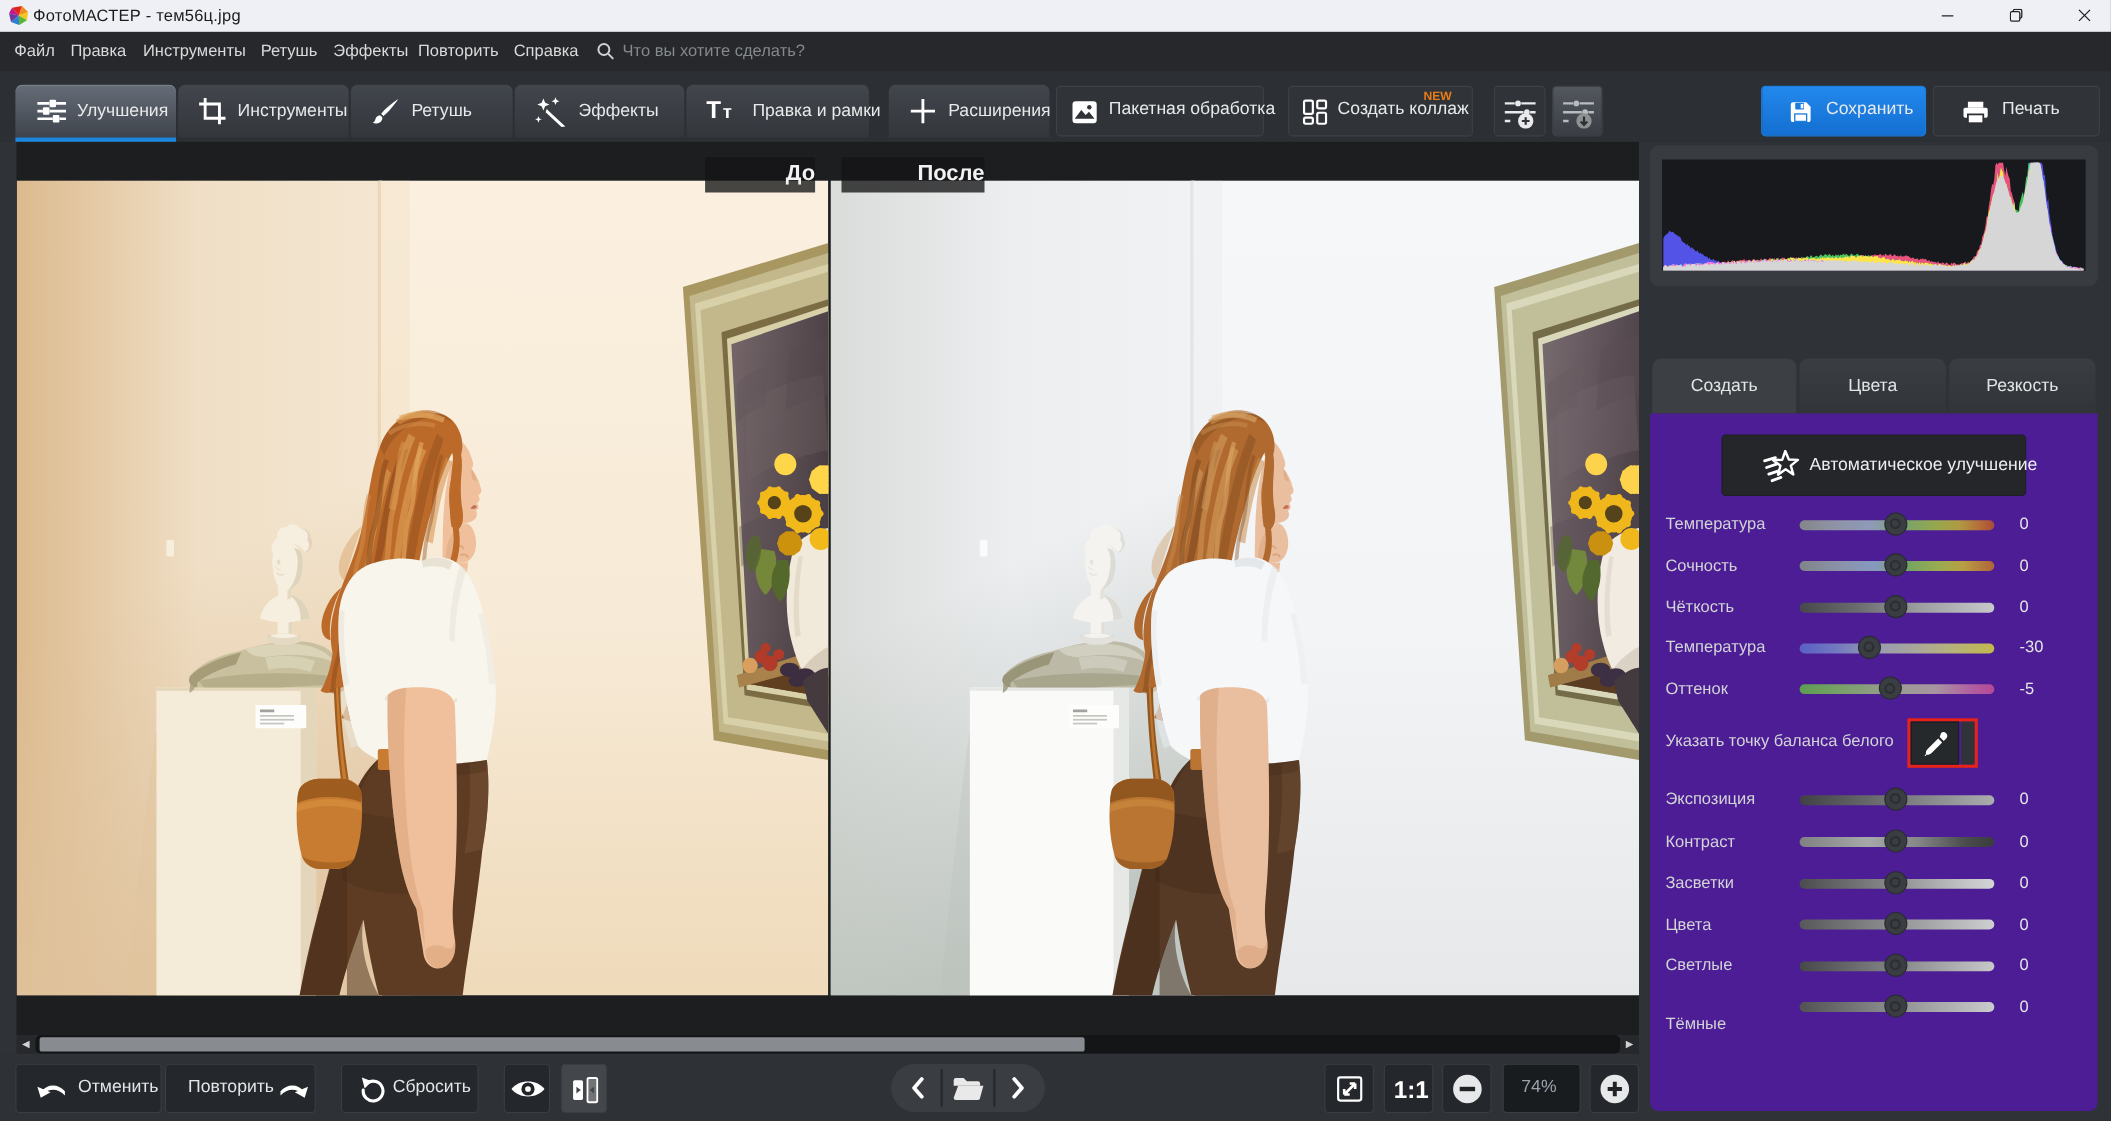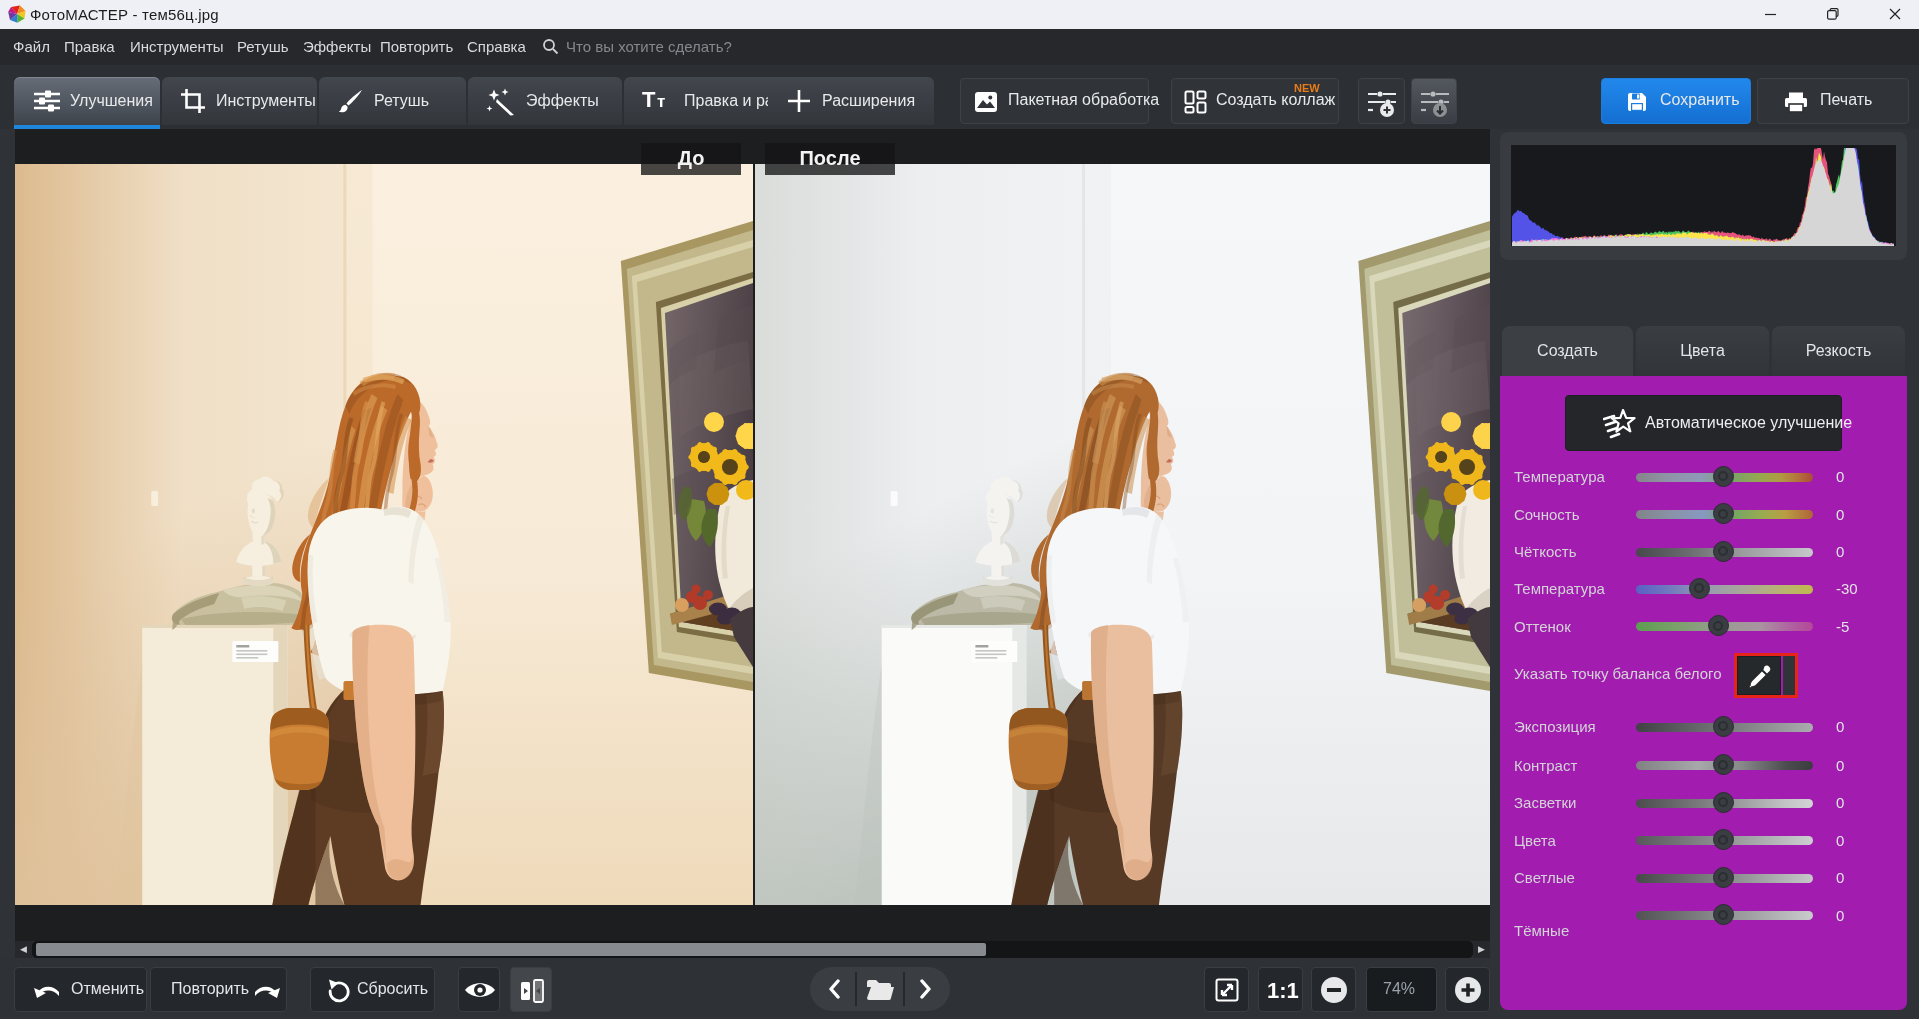--- a/index.html
+++ b/index.html
@@ -14,21 +14,21 @@
 
 #toolbar{left:0;top:65px;width:1919px;height:64px;background:#2c2f33}
 .tab{position:absolute;top:12px;height:48px;border-radius:6px 6px 0 0;color:#e7e9ea;font-size:16px;background:linear-gradient(#42464d,#33363b)}
 .tab .lbl{position:absolute;top:15px;white-space:nowrap}
 .tab.active{background:linear-gradient(#666d78,#3e434b);box-shadow:inset 0 1px 0 rgba(255,255,255,.18)}
 .tab.active:after{content:"";position:absolute;left:0;right:0;bottom:-4px;height:4px;background:#1e87dc}
 .topbtn{position:absolute;top:13px;height:46px;border-radius:4px;background:#303338;border:1px solid #3e4147;color:#e7e9ea;font-size:16px}
 .topbtn .lbl{position:absolute;top:12px;white-space:nowrap}
 
 #canvas{left:15px;top:129px;width:1475px;height:812px;background:#1c1e20;overflow:hidden}
-.phlabel{position:absolute;top:14px;height:32px;background:rgba(20,20,22,.78);color:#f2f2f2;font-size:20px;font-weight:bold;text-align:center;line-height:31px}
+.phlabel{position:absolute;top:14px;height:32px;background:rgba(20,20,22,.78);color:#f2f2f2;font-size:20px;font-weight:bold;text-align:right;line-height:31px}
 
 #hscroll{left:15px;top:941px;width:1475px;height:17px;background:#2e3134}
 #hscroll .arrow{position:absolute;top:0;width:17px;height:17px;background:#26282b;color:#cfd1d3;font-size:9px;text-align:center;line-height:17px}
 #hscroll .track{position:absolute;left:17px;right:17px;top:0;height:17px;background:#131517}
 #hscroll .thumb{position:absolute;left:21px;top:2px;width:950px;height:13px;background:#888b8f;border-radius:2px}
 
 #bottombar{left:0;top:958px;width:1490px;height:65px;background:#2e3135}
 .bbtn{position:absolute;top:9px;height:45px;background:#24272b;border:1px solid #3a3d42;border-radius:4px;color:#e4e6e8;font-size:16px}
 .bbtn .lbl{position:absolute;top:12px;white-space:nowrap}
 
@@ -121,21 +121,21 @@
         </svg></span>
       <span class="lbl" style="left:58px">Эффекты</span>
     </div>
     <div class="tab" style="left:624px;width:166px">
       <span class="abs" style="left:18px;top:11px"><svg width="32" height="24" viewBox="0 0 32 24">
           <text x="0" y="19" font-family="Liberation Sans" font-size="22" font-weight="bold" fill="#fff">T</text>
           <text x="15" y="19" font-family="Liberation Sans" font-size="17" font-weight="bold" fill="#fff">т</text>
         </svg></span>
       <span class="lbl" style="left:60px">Правка и рамки</span>
     </div>
-    <div class="tab" style="left:768px;width:166px">
+    <div class="tab" style="left:808px;width:146px">
       <span class="abs" style="left:18px;top:11px"><svg width="26" height="26" viewBox="0 0 26 26">
           <path d="M13 2 V24 M2 13 H24" stroke="#fff" stroke-width="2.6"></path>
         </svg></span>
       <span class="lbl" style="left:54px">Расширения</span>
     </div>
     <div class="topbtn" style="left:960px;width:189px">
       <span class="abs" style="left:13px;top:12px"><svg width="24" height="22" viewBox="0 0 24 22">
           <rect x="1" y="1" width="22" height="20" rx="3" fill="#fff"></rect>
           <path d="M3 17 L9 9 L13 13.5 L16 10.5 L21 17 Z" fill="#303338"></path>
           <circle cx="16.3" cy="6.5" r="2" fill="#303338"></circle>
@@ -760,21 +760,21 @@
             <path d="M0,100 L0,96.79576927076022 L1,97.00357288711211 L2,95.7382828659997 L3,96.83674825843867 L4,95.82559870731593 L5,95.91479303026598 L6,95.66587355237814 L7,95.54039215273485 L8,95.09511666509138 L9,94.46051423543926 L10,94.71426439913593 L11,96.42274463035393 L12,96.45999381165281 L13,95.56873103939661 L14,95.96872711662765 L15,95.18439976929045 L16,95.91062290511653 L17,95.72438342461389 L18,96.32771934895047 L19,95.89999091180599 L20,95.04907810472623 L21,95.75276926284211 L22,95.59731755491318 L23,95.1824510727485 L24,93.84960987920832 L25,95.84966199548413 L26,94.2851756647814 L27,95.29209115516943 L28,95.53108205406703 L29,94.75707717097323 L30,93.81019098659536 L31,94.70318279305309 L32,94.9652150568638 L33,94.91137740300134 L34,95.04976111313766 L35,93.74437856830787 L36,95.24390825144924 L37,93.89572519934659 L38,93.89687525404537 L39,93.80291457423455 L40,93.25612166185392 L41,94.59856257233632 L42,92.9186674127008 L43,92.39664397453684 L44,94.34874211075335 L45,94.6405172569546 L46,94.46524396730322 L47,93.86280725099556 L48,94.12588274970442 L49,93.37262084350893 L50,94.20594798169907 L51,93.98602549629476 L52,93.46569395403847 L53,94.13687063185155 L54,92.28587985718606 L55,92.78886319263499 L56,92.9805514498366 L57,93.52095576701376 L58,93.13327033548838 L59,92.43515464994988 L60,92.55323577822901 L61,92.76568412613769 L62,91.73779188828698 L63,93.17779019761501 L64,91.65423300031722 L65,91.3603705655512 L66,93.03130846718452 L67,91.6001493212486 L68,91.59145062429613 L69,92.66466633022796 L70,91.19841561650631 L71,92.29304615551341 L72,91.30318149824078 L73,92.4327954886757 L74,91.74586468667873 L75,91.7172431754415 L76,92.16844705081789 L77,91.9308500257675 L78,90.52683210351427 L79,91.58128759377871 L80,92.24821782696183 L81,91.96683805016795 L82,90.02867303226833 L83,90.70812649550933 L84,91.51380428859176 L85,91.21111952973013 L86,90.87454056767031 L87,91.84658070428854 L88,90.97802350446923 L89,91.636274903594 L90,90.88957260997233 L91,91.07977789376032 L92,89.70020707091514 L93,89.99613069531632 L94,91.53922961384042 L95,90.94498834187979 L96,90.5402090007411 L97,89.83443926065694 L98,90.61233286178575 L99,89.11569713684747 L100,90.24619806225631 L101,90.60516635939341 L102,90.55637282412073 L103,90.08707727555984 L104,89.14569724730424 L105,90.8280288704346 L106,90.49971072031332 L107,89.57991652239939 L108,90.2109457715688 L109,90.5186977289606 L110,89.69852867917385 L111,89.78205753807717 L112,90.24997181231721 L113,89.20681980878292 L114,88.72193319352526 L115,89.73368807890479 L116,87.87237648837225 L117,88.88266415368402 L118,88.25703810189191 L119,89.33719225033533 L120,89.29256923419203 L121,89.41067807744956 L122,89.3337304251944 L123,88.37157370288614 L124,88.86297155994791 L125,88.81048293912829 L126,89.48917012503992 L127,88.91330440528878 L128,88.27053022031674 L129,89.04377636230379 L130,87.88880204369117 L131,88.32511349985 L132,89.20609983655125 L133,89.40897360565192 L134,88.92094242369703 L135,88.86810769566506 L136,88.90922280403412 L137,88.14265028472092 L138,89.08059290956598 L139,89.77662792857964 L140,89.37492358985014 L141,88.5369642255485 L142,89.6648625841288 L143,87.95799976493598 L144,89.36253483165515 L145,87.52037651243458 L146,89.0901433083446 L147,88.03277419839192 L148,88.81613723194494 L149,88.12358464224573 L150,87.76757620463144 L151,88.0608176968096 L152,89.26370918284073 L153,87.98091302439114 L154,88.12951053586437 L155,88.95245189969216 L156,88.87178361896254 L157,87.15837756080633 L158,88.87381916929134 L159,88.93366483068839 L160,88.64393636057154 L161,87.49137956954323 L162,89.21459972437647 L163,87.88197441725369 L164,88.67622840128337 L165,87.30306781985058 L166,87.38352041570393 L167,87.96723988775037 L168,86.72544256000631 L169,88.8702689703785 L170,87.40320881598853 L171,86.5283494903418 L172,86.71709790337562 L173,86.78442594440892 L174,86.81717962460972 L175,88.45610352343041 L176,87.91749916607282 L177,86.47747014806765 L178,87.06929046211248 L179,86.47894649262615 L180,86.18155203820726 L181,87.33947440453625 L182,86.90904466060175 L183,87.04033921978171 L184,86.73614727402214 L185,87.2767111278276 L186,86.86301425163705 L187,87.35032027352382 L188,87.64229121409892 L189,86.46455983998119 L190,87.36688984823283 L191,87.93548493570728 L192,87.03451387923901 L193,86.9899803372523 L194,87.22205688700768 L195,86.61353420021484 L196,88.939661701219 L197,88.03261737245597 L198,89.17725292246428 L199,88.58490790844537 L200,87.43116480204787 L201,87.99039131842052 L202,89.20107134302393 L203,89.92383908643319 L204,89.32500285011159 L205,89.34535173170298 L206,90.55578823359559 L207,90.81526397454037 L208,90.42278516660693 L209,88.93290622235241 L210,90.82070220478252 L211,90.80563995710486 L212,90.39039555974432 L213,90.36340384236654 L214,90.32712715090908 L215,89.61412603532078 L216,91.3692375756506 L217,91.27363084519463 L218,91.2465238544457 L219,91.85574998539283 L220,90.57530129035831 L221,91.40661141465426 L222,91.32430279036156 L223,92.94692226878583 L224,91.27671381205543 L225,92.38746563563242 L226,91.56692366931826 L227,91.37501497866658 L228,93.46406900776444 L229,91.79149972697293 L230,93.95955475119018 L231,92.42877846378823 L232,94.2797008570189 L233,92.27702425372446 L234,94.17700672814155 L235,92.68122615298925 L236,92.99431649083166 L237,94.08264419526478 L238,92.93615564182834 L239,92.83463139401417 L240,93.01930786817736 L241,93.24811377773928 L242,94.16899626119462 L243,93.40093028547763 L244,94.30991591746393 L245,94.17680967231654 L246,95.40334485726021 L247,95.68914599363633 L248,93.86703557677251 L249,95.78643235646007 L250,94.81304451300134 L251,93.61579009386024 L252,94.94574025560723 L253,95.25823406870475 L254,94.57932948220966 L255,95.47695958979827 L256,95.07799261466423 L257,95.81838301766274 L258,95.97679321215607 L259,95.50618580580182 L260,94.82971438898996 L261,95.74866292462748 L262,96.13322351773174 L263,95.68729328243998 L264,96.11573556692667 L265,96.32607745487479 L266,95.96526952450095 L267,94.85393290896668 L268,95.65877022549208 L269,95.98665805348595 L270,94.25457753874461 L271,95.26329173255763 L272,95.98333186597215 L273,93.70688835655913 L274,93.10113587222823 L275,94.77962617306774 L276,93.9772427020018 L277,94.46603029067687 L278,93.89405500693006 L279,92.65766019291641 L280,90.85800928516494 L281,91.50575059334676 L282,91.16433092736058 L283,90.13532049365416 L284,87.44547712463064 L285,87.40688569874227 L286,85.24739580888102 L287,81.59894865338018 L288,80.63444792999637 L289,79.44350014860892 L290,75.43398800923632 L291,71.90677345657434 L292,66.73402361115278 L293,64.65441503278106 L294,60.31912052010802 L295,52.20913386582979 L296,47.016048968131685 L297,44.03903643026282 L298,39.880340132102056 L299,35.162715640662384 L300,30.376585796747378 L301,31.317012964024414 L302,25.00866385284023 L303,27.34449873164948 L304,10.54193428269376 L305,18.240910028049456 L306,12.901392203126477 L307,6.403652413453585 L308,9.04845043795737 L309,10.733648214480596 L310,22.43474699800204 L311,20.53651186114601 L312,21.35623866377314 L313,25.39922977411493 L314,33.65166309102952 L315,32.89726654800428 L316,33.126305140242465 L317,37.85316460607273 L318,42.387628584400495 L319,37.35024721265846 L320,44.8829782961759 L321,50.17528673485649 L322,49.93424009808865 L323,51.462491864115805 L324,51.00652153303603 L325,43.12039875763252 L326,46.23651538207674 L327,42.116327708517474 L328,33.05126074483981 L329,29.432134189686494 L330,27.949257266476366 L331,27.333805196347583 L332,9.40222204952687 L333,8.608822821237823 L334,6.432258212608517 L335,7.843432310203838 L336,7.86654756368884 L337,2 L338,2.2293861471521694 L339,2 L340,2 L341,2 L342,5.530370802295181 L343,7.988345660642537 L344,19.93430647240335 L345,19.749341302456017 L346,27.371899867253433 L347,33.27463496578483 L348,42.861649539731715 L349,43.58862529094338 L350,54.77748296558864 L351,59.496906624813 L352,60.25407747571634 L353,70.06596599953048 L354,70.49137527588415 L355,78.17577977120696 L356,80.7189637511893 L357,83.25995574166785 L358,87.22450406460399 L359,87.71004514756929 L360,90.32831340215577 L361,91.42655950250888 L362,92.89602051696176 L363,93.98762116398665 L364,94.4592064951184 L365,95.24620263369809 L366,95.4289081357695 L367,96.97605876806976 L368,96.94921273730179 L369,97.50211217321242 L370,97.71998308620402 L371,96.8210761928676 L372,98.46178825165843 L373,96.95689752520681 L374,97.77629976160809 L375,96.95571129787089 L376,98.72878142558957 L377,97.64212205794949 L378,98.38544320307555 L379,97.54584919366202 L380,97.33905524356018 L381,98.96456731948163 L382,98.88773700639912 L382,100 Z" fill="#ffe44a"></path>
             <path d="M0,100 L0,95.93946507217512 L1,97.00357288711211 L2,95.7382828659997 L3,96.83674825843867 L4,95.71156469790319 L5,95.56623147378656 L6,95.66587355237814 L7,95.03426500279333 L8,94.68620485455816 L9,94.46051423543926 L10,94.71426439913593 L11,96.42274463035393 L12,96.45999381165281 L13,95.56873103939661 L14,95.96872711662765 L15,95.08088667443918 L16,94.19216500170197 L17,94.79912504249182 L18,96.32771934895047 L19,95.89999091180599 L20,95.04907810472623 L21,95.75276926284211 L22,94.77804525321928 L23,94.11007606553362 L24,93.84960987920832 L25,95.84966199548413 L26,93.52016996871387 L27,95.29209115516943 L28,95.53108205406703 L29,93.7099068654109 L30,93.81019098659536 L31,93.49509047507603 L32,93.07306903875363 L33,94.91137740300134 L34,95.04976111313766 L35,93.02139044692007 L36,95.24390825144924 L37,93.89572519934659 L38,93.19862588402626 L39,93.80291457423455 L40,93.25612166185392 L41,94.59856257233632 L42,92.9186674127008 L43,92.39664397453684 L44,94.34874211075335 L45,94.6405172569546 L46,94.46524396730322 L47,92.61516577235676 L48,94.12588274970442 L49,93.37262084350893 L50,94.20594798169907 L51,93.98602549629476 L52,93.46569395403847 L53,94.13687063185155 L54,93.38069172468421 L55,92.78886319263499 L56,92.9805514498366 L57,93.64251592668485 L58,93.13327033548838 L59,93.29245413905059 L60,92.65098965756586 L61,93.79670374786346 L62,92.24023311211107 L63,93.17779019761501 L64,91.7964480990143 L65,92.32902138213414 L66,93.03130846718452 L67,92.4769752140586 L68,93.48565151315529 L69,92.66466633022796 L70,92.0030208091982 L71,92.29304615551341 L72,92.70789623236334 L73,92.4327954886757 L74,92.65104378557304 L75,91.4979928741591 L76,92.16844705081789 L77,92.80347889570882 L78,92.80037113541698 L79,91.58128759377871 L80,92.24821782696183 L81,92.00767313483499 L82,91.51676053652565 L83,92.12417562086256 L84,91.51380428859176 L85,92.32455832256557 L86,90.20512329686875 L87,92.05318763488079 L88,91.29658457166406 L89,91.636274903594 L90,91.40841593523012 L91,90.24393710263972 L92,90.30606738387127 L93,90.053998488793 L94,91.53922961384042 L95,90.94498834187979 L96,91.74674089096092 L97,90.06531918458711 L98,92.19090823237251 L99,91.65061962807883 L100,90.34357354789572 L101,91.6132219840865 L102,91.10132525899209 L103,91.76784061079216 L104,89.60917932925516 L105,90.8280288704346 L106,91.19015323121342 L107,89.99925366035438 L108,91.13081434122803 L109,91.94318143040516 L110,91.34013690953833 L111,92.00383210833431 L112,90.81936250366314 L113,89.68290089240207 L114,91.18120724076607 L115,91.38173994407167 L116,89.5314961947789 L117,91.41835646842922 L118,91.70546939478473 L119,91.39608205646906 L120,89.54154219929421 L121,90.84549653784602 L122,91.56993382216135 L123,91.40717599677544 L124,91.150162798871 L125,92.06007038368048 L126,90.73668106441214 L127,91.71751855063037 L128,90.732052978124 L129,90.35153380330011 L130,89.98941169251796 L131,92.00043985317224 L132,89.9373797555947 L133,89.92313404997763 L134,90.76122349983852 L135,90.2719128213593 L136,91.76155868788459 L137,90.31952007023389 L138,90.99577213639883 L139,91.2673376392381 L140,92.26358974965436 L141,90.98178096870966 L142,91.67118992722051 L143,92.17590392912214 L144,90.37936448537705 L145,90.71370475391291 L146,92.00329425425737 L147,92.42858863716438 L148,91.51315817736715 L149,90.9587751400168 L150,92.56405198009791 L151,91.5953724300137 L152,92.03465567080659 L153,93.16493964191375 L154,92.71827584807225 L155,93.04746797591235 L156,91.73380482101771 L157,92.78504087970808 L158,91.52009525461874 L159,92.2617453171193 L160,91.36838751202642 L161,91.80081156339595 L162,91.84523654324703 L163,91.81312646877677 L164,93.811733644185 L165,91.71557837261312 L166,91.53524479069281 L167,92.62427999783675 L168,94.0507570692788 L169,92.45482656164283 L170,92.211320187907 L171,94.05669240711089 L172,92.33147742089736 L173,93.6662799861194 L174,93.73237417386233 L175,93.51392200141309 L176,94.44867300173156 L177,94.73605916639305 L178,92.73862214976147 L179,94.61480063580932 L180,94.07207868534064 L181,94.51742498880576 L182,93.95209333655814 L183,94.78771197275053 L184,93.79975763107493 L185,93.56137674194723 L186,94.98851790239557 L187,95.20816713274027 L188,93.93861064563717 L189,93.8711037237575 L190,93.82328728490437 L191,93.94083513313844 L192,94.68211541483244 L193,94.31305268636811 L194,93.6315166322713 L195,95.93124510958295 L196,94.6594600256065 L197,95.13887178272496 L198,93.77206111871433 L199,95.24993663358919 L200,95.05124745383976 L201,94.41218236060907 L202,94.90581701794113 L203,94.48464194669586 L204,96.16995460018775 L205,95.62858419620052 L206,94.69464898131878 L207,96.79971108763486 L208,94.95106809898722 L209,95.43372724296482 L210,95.28485870199192 L211,96.4929609306804 L212,95.89387670501046 L213,95.53631053819363 L214,95.66881949811575 L215,96.04145861759676 L216,95.22199108564284 L217,96.37772272087508 L218,96.81120590221104 L219,96.79843072270594 L220,96.23830626029752 L221,96.01130595424831 L222,96.21932025256376 L223,97.3098705303101 L224,95.84897156955162 L225,96.26238635266878 L226,96.47922039545394 L227,95.51533270434024 L228,97.97741271405482 L229,97.74187176743374 L230,96.17664235118079 L231,97.00706467442106 L232,96.57700287211793 L233,97.03259705119734 L234,96.29905806430271 L235,95.97305196876482 L236,96.30925251390953 L237,97.34609655483513 L238,97.7494524928111 L239,98.39078278672852 L240,96.51663012465285 L241,98.07127290873022 L242,98.0893268631972 L243,96.7099929104381 L244,97.19733460753208 L245,97.69641967799879 L246,97.14782785945096 L247,98.67897920966882 L248,97.72202152463369 L249,98.3034907472006 L250,96.46502979725582 L251,98.21246865951696 L252,98.46835613623767 L253,96.6394486065223 L254,96.42628721017596 L255,97.41389814543638 L256,98.49833152115879 L257,98.84231347806684 L258,97.77456988088117 L259,96.83803804569979 L260,97.52393141470024 L261,96.78014889771997 L262,96.41743608237248 L263,98.20133938966528 L264,98.0088831730977 L265,96.74488469630134 L266,97.55415161443048 L267,96.8970649094903 L268,98.01624671721864 L269,96.61620259864912 L270,96.13662087803522 L271,97.7874153584605 L272,96.84606880225166 L273,97.08368990409421 L274,96.67899714157896 L275,97.27548852076163 L276,97.00339863673895 L277,94.78045505788899 L278,96.2891475750787 L279,94.02475623937971 L280,94.37189515630567 L281,94.00666203884383 L282,92.5255247800828 L283,91.99972176847069 L284,90.89334841836389 L285,88.50901354160843 L286,88.53108895620926 L287,87.66075830670559 L288,85.65245370781969 L289,83.07454110906569 L290,78.24737082467962 L291,76.88405381330669 L292,75.91337850180844 L293,67.15050500397696 L294,67.63215560251767 L295,59.847510423200205 L296,53.77569456544099 L297,49.921935491854796 L298,48.69585403477621 L299,45.02258550227311 L300,40.73777015567494 L301,38.77137599978894 L302,29.45596260671374 L303,35.463835072811605 L304,28.04534397813427 L305,20.825214088400116 L306,24.175310767843882 L307,27.959785256769393 L308,24.41982131572597 L309,27.088720221752354 L310,24.351958253743234 L311,26.67785357101424 L312,29.440595658883666 L313,29.11013493711262 L314,41.54062892488924 L315,45.58625846703608 L316,48.203751230032125 L317,42.2302049263469 L318,43.36220356889208 L319,46.989580490066146 L320,53.37822809982096 L321,56.03027140216717 L322,53.74416588158193 L323,54.881059798691005 L324,56.95355871717968 L325,54.01415669245803 L326,48.75960220952367 L327,43.484407401575545 L328,40.111843070384325 L329,39.87258570563507 L330,37.37342363602617 L331,31.897450862094374 L332,17.491464136308707 L333,2 L334,6.432258212608517 L335,7.843432310203838 L336,2 L337,2 L338,2.2293861471521694 L339,2 L340,2 L341,2 L342,2 L343,7.988345660642537 L344,12.428570341834828 L345,19.749341302456017 L346,17.487617945059768 L347,33.27463496578483 L348,39.45097823776002 L349,43.448267352414085 L350,54.77748296558864 L351,59.496906624813 L352,60.25407747571634 L353,70.06596599953048 L354,68.83053857878377 L355,74.47862410299662 L356,80.32652838813749 L357,83.25995574166785 L358,87.22450406460399 L359,86.4474240710754 L360,89.6658335764177 L361,90.65724730577386 L362,91.57538612664722 L363,93.98762116398665 L364,93.71254249510241 L365,95.65583178783761 L366,95.30686253984103 L367,96.09237134490337 L368,96.94921273730179 L369,97.50211217321242 L370,95.93091721106445 L371,96.8210761928676 L372,98.46178825165843 L373,96.95689752520681 L374,97.77629976160809 L375,97.0538033146692 L376,98.72878142558957 L377,98.80382413232957 L378,98.38544320307555 L379,97.17044910322272 L380,99.27254281679123 L381,98.96456731948163 L382,98.88773700639912 L382,100 Z" fill="#4ad8f0"></path>
             <path d="M0,100 L0,96.79576927076022 L1,96.74798368145468 L2,94.49855613317666 L3,96.45184584618521 L4,95.82559870731593 L5,95.91479303026598 L6,95.2071352061927 L7,95.54039215273485 L8,95.09511666509138 L9,94.36922865915439 L10,93.92736616648033 L11,95.93044162945053 L12,94.11197053088328 L13,95.53395001887588 L14,95.58911037469538 L15,95.18439976929045 L16,95.91062290511653 L17,95.72438342461389 L18,95.7889673899059 L19,94.3219833556715 L20,93.31072792447394 L21,93.65726528656084 L22,95.59731755491318 L23,95.1824510727485 L24,93.07249733325095 L25,94.58029825215391 L26,94.2851756647814 L27,94.84518036552674 L28,93.27121088005205 L29,94.75707717097323 L30,92.76915044889954 L31,94.70318279305309 L32,94.9652150568638 L33,92.86738078800579 L34,93.81694147037125 L35,93.74437856830787 L36,94.26944370966815 L37,93.84332564361665 L38,93.89687525404537 L39,92.98857062831632 L40,92.09671188813027 L41,92.28090830303965 L42,92.63755613098816 L43,92.03438607022018 L44,92.09050856894255 L45,92.29633341745787 L46,92.75110121618721 L47,93.86280725099556 L48,93.24526880565429 L49,92.62719380893996 L50,91.61130028994619 L51,93.01232737802893 L52,93.1077296743024 L53,92.90740683720426 L54,93.38069172468421 L55,92.42056330211258 L56,92.93547761266112 L57,93.64251592668485 L58,92.73750521518343 L59,93.29245413905059 L60,92.65098965756586 L61,93.79670374786346 L62,92.24023311211107 L63,92.04863771841131 L64,91.7964480990143 L65,92.32902138213414 L66,92.84484019981018 L67,92.4769752140586 L68,93.48565151315529 L69,91.7494242162583 L70,92.0030208091982 L71,92.07125667125031 L72,92.70789623236334 L73,90.93363093321805 L74,92.65104378557304 L75,91.7172431754415 L76,90.9663790738043 L77,92.80347889570882 L78,92.80037113541698 L79,90.89642204828813 L80,91.64672014642879 L81,92.00767313483499 L82,91.51676053652565 L83,92.12417562086256 L84,90.94311811172892 L85,92.32455832256557 L86,90.87454056767031 L87,92.05318763488079 L88,91.29658457166406 L89,91.30585778035619 L90,91.40841593523012 L91,91.07977789376032 L92,90.30606738387127 L93,90.053998488793 L94,90.41645894218748 L95,90.74746152378064 L96,91.74674089096092 L97,90.06531918458711 L98,92.19090823237251 L99,91.65061962807883 L100,90.34357354789572 L101,91.6132219840865 L102,91.10132525899209 L103,91.76784061079216 L104,89.60917932925516 L105,90.42399265516204 L106,91.19015323121342 L107,89.99925366035438 L108,91.13081434122803 L109,91.94318143040516 L110,91.34013690953833 L111,92.00383210833431 L112,90.81936250366314 L113,89.68290089240207 L114,91.18120724076607 L115,91.38173994407167 L116,89.5314961947789 L117,91.41835646842922 L118,91.70546939478473 L119,91.39608205646906 L120,89.54154219929421 L121,90.84549653784602 L122,91.56993382216135 L123,91.40717599677544 L124,91.150162798871 L125,92.06007038368048 L126,90.73668106441214 L127,91.71751855063037 L128,90.732052978124 L129,90.35153380330011 L130,89.98941169251796 L131,92.00043985317224 L132,89.9373797555947 L133,89.92313404997763 L134,90.76122349983852 L135,90.2719128213593 L136,91.76155868788459 L137,90.31952007023389 L138,90.99577213639883 L139,91.2673376392381 L140,92.26358974965436 L141,90.98178096870966 L142,91.67118992722051 L143,92.17590392912214 L144,90.37936448537705 L145,90.71370475391291 L146,92.00329425425737 L147,92.42858863716438 L148,91.51315817736715 L149,90.9587751400168 L150,92.56405198009791 L151,91.5953724300137 L152,92.03465567080659 L153,93.16493964191375 L154,92.71827584807225 L155,93.04746797591235 L156,91.73380482101771 L157,92.78504087970808 L158,91.52009525461874 L159,92.2617453171193 L160,91.36838751202642 L161,91.80081156339595 L162,91.84523654324703 L163,91.81312646877677 L164,93.811733644185 L165,91.71557837261312 L166,91.53524479069281 L167,92.62427999783675 L168,94.0507570692788 L169,92.45482656164283 L170,92.211320187907 L171,94.05669240711089 L172,92.33147742089736 L173,93.6662799861194 L174,93.73237417386233 L175,93.51392200141309 L176,94.44867300173156 L177,94.73605916639305 L178,92.73862214976147 L179,94.61480063580932 L180,94.07207868534064 L181,94.51742498880576 L182,93.95209333655814 L183,94.78771197275053 L184,93.79975763107493 L185,93.56137674194723 L186,94.98851790239557 L187,95.20816713274027 L188,93.93861064563717 L189,93.8711037237575 L190,93.82328728490437 L191,93.94083513313844 L192,94.68211541483244 L193,94.31305268636811 L194,93.6315166322713 L195,95.93124510958295 L196,94.6594600256065 L197,95.13887178272496 L198,93.77206111871433 L199,95.24993663358919 L200,95.05124745383976 L201,94.41218236060907 L202,94.90581701794113 L203,94.48464194669586 L204,96.16995460018775 L205,95.62858419620052 L206,94.69464898131878 L207,96.79971108763486 L208,94.95106809898722 L209,95.43372724296482 L210,95.28485870199192 L211,96.4929609306804 L212,95.89387670501046 L213,95.53631053819363 L214,95.66881949811575 L215,96.04145861759676 L216,95.22199108564284 L217,96.37772272087508 L218,96.81120590221104 L219,96.79843072270594 L220,96.23830626029752 L221,96.01130595424831 L222,96.21932025256376 L223,97.3098705303101 L224,95.84897156955162 L225,96.26238635266878 L226,96.47922039545394 L227,95.51533270434024 L228,97.97741271405482 L229,97.74187176743374 L230,96.17664235118079 L231,97.00706467442106 L232,96.57700287211793 L233,97.03259705119734 L234,96.29905806430271 L235,95.97305196876482 L236,96.30925251390953 L237,97.34609655483513 L238,97.7494524928111 L239,98.39078278672852 L240,96.51663012465285 L241,98.07127290873022 L242,98.0893268631972 L243,96.7099929104381 L244,97.19733460753208 L245,97.69641967799879 L246,97.14782785945096 L247,98.67897920966882 L248,97.72202152463369 L249,98.3034907472006 L250,96.46502979725582 L251,98.21246865951696 L252,98.46835613623767 L253,96.6394486065223 L254,96.42628721017596 L255,97.41389814543638 L256,98.49833152115879 L257,98.84231347806684 L258,97.77456988088117 L259,96.83803804569979 L260,97.52393141470024 L261,96.78014889771997 L262,96.41743608237248 L263,98.20133938966528 L264,98.0088831730977 L265,96.74488469630134 L266,97.55415161443048 L267,96.8970649094903 L268,98.01624671721864 L269,96.61620259864912 L270,96.13662087803522 L271,97.7874153584605 L272,96.84606880225166 L273,97.08368990409421 L274,96.67899714157896 L275,97.27548852076163 L276,97.00339863673895 L277,94.78045505788899 L278,96.2891475750787 L279,94.02475623937971 L280,94.37189515630567 L281,94.00666203884383 L282,92.5255247800828 L283,91.99972176847069 L284,90.89334841836389 L285,88.50901354160843 L286,88.53108895620926 L287,87.66075830670559 L288,85.65245370781969 L289,83.07454110906569 L290,78.24737082467962 L291,76.88405381330669 L292,75.91337850180844 L293,67.15050500397696 L294,67.63215560251767 L295,59.847510423200205 L296,53.77569456544099 L297,49.921935491854796 L298,48.69585403477621 L299,45.02258550227311 L300,40.73777015567494 L301,38.77137599978894 L302,29.45596260671374 L303,35.463835072811605 L304,28.04534397813427 L305,20.825214088400116 L306,24.175310767843882 L307,27.959785256769393 L308,24.41982131572597 L309,27.088720221752354 L310,24.351958253743234 L311,26.67785357101424 L312,29.440595658883666 L313,29.11013493711262 L314,41.54062892488924 L315,45.58625846703608 L316,48.203751230032125 L317,42.2302049263469 L318,43.36220356889208 L319,46.989580490066146 L320,53.37822809982096 L321,56.03027140216717 L322,53.74416588158193 L323,54.881059798691005 L324,56.95355871717968 L325,54.01415669245803 L326,48.75960220952367 L327,43.484407401575545 L328,40.111843070384325 L329,39.87258570563507 L330,37.37342363602617 L331,31.897450862094374 L332,17.491464136308707 L333,8.608822821237823 L334,2.089747608952379 L335,2 L336,7.86654756368884 L337,2 L338,2 L339,2 L340,2 L341,2 L342,5.530370802295181 L343,2.1371687881318593 L344,19.93430647240335 L345,16.580188296700086 L346,27.371899867253433 L347,28.581819398995023 L348,42.861649539731715 L349,43.58862529094338 L350,53.968753479510426 L351,57.061755611740026 L352,59.41119321180427 L353,69.00995428120731 L354,70.49137527588415 L355,78.17577977120696 L356,80.7189637511893 L357,83.05626133639335 L358,84.55122385554347 L359,87.71004514756929 L360,90.32831340215577 L361,91.42655950250888 L362,92.89602051696176 L363,92.31332138846015 L364,94.4592064951184 L365,95.65583178783761 L366,95.4289081357695 L367,96.97605876806976 L368,96.07814094920687 L369,96.7464894662206 L370,97.71998308620402 L371,96.2880064952843 L372,97.42719812942929 L373,96.39838660554094 L374,96.85851459474237 L375,97.0538033146692 L376,96.94015674221902 L377,98.80382413232957 L378,97.81027986999221 L379,97.54584919366202 L380,99.27254281679123 L381,98.16287498685882 L382,98.58815567174662 L382,100 Z" fill="#ff6ae0"></path>
             <path d="M0,100 L0,97.43649067800683 L1,95.47096748063336 L2,95.05362502747366 L3,95.40967094586378 L4,97.25627112638972 L5,96.6107112728086 L6,95.49094236187537 L7,96.04615161457134 L8,95.48390679694705 L9,95.5149379746663 L10,96.16360620600652 L11,95.1598675901998 L12,95.6588206001091 L13,94.773520076146 L14,95.46239327408179 L15,95.15979281840416 L16,94.6502011502337 L17,96.61821188754212 L18,96.48266419969809 L19,95.81725079504402 L20,96.42007612918135 L21,94.20605905341284 L22,94.37362645119023 L23,94.53240769910235 L24,94.38201760970185 L25,95.67681734111045 L26,93.93509430944135 L27,94.01878577504607 L28,93.94181335049876 L29,94.16064625202873 L30,95.7913184548503 L31,94.41172412142679 L32,94.68420530576205 L33,95.21379850453512 L34,95.0071182246929 L35,94.50719699349649 L36,95.35090396621716 L37,93.76594363424769 L38,94.26701088470485 L39,93.88408477405108 L40,93.20492030628832 L41,94.39943100299038 L42,95.06287265419914 L43,93.01191422409568 L44,94.04828357837401 L45,94.18022318582024 L46,93.25449794682213 L47,94.84553333888461 L48,93.6869458312338 L49,92.71157896561544 L50,93.86706381198647 L51,94.34949110861615 L52,92.99097476905017 L53,94.79556450771382 L54,92.73092507257026 L55,92.26652176425601 L56,94.53116750628085 L57,92.5086162605585 L58,94.1627565736565 L59,92.0873888611358 L60,93.94425558186491 L61,94.33581985342157 L62,92.54763728442427 L63,92.67537074722617 L64,93.88119838707118 L65,91.94370745458019 L66,93.86008818387553 L67,94.06099117369665 L68,92.17452077893702 L69,91.5247023919179 L70,92.30503208867012 L71,93.82903372852596 L72,92.51751955561738 L73,91.4172767094548 L74,93.18279195271707 L75,93.32578032883232 L76,92.39230180456043 L77,92.69858275078906 L78,91.19380162768925 L79,91.98867547436947 L80,92.69989675699392 L81,90.97641499655131 L82,91.52132236436586 L83,93.15180577480557 L84,90.78808657982374 L85,92.77986445095827 L86,92.01490238044762 L87,92.45033881386455 L88,92.1111457114599 L89,91.43698425409474 L90,90.58461294000352 L91,91.74541577444789 L92,90.45780744136906 L93,91.04461974558592 L94,92.22880211242709 L95,91.02582843793306 L96,91.23243697394965 L97,91.51041546734965 L98,91.41728165563191 L99,92.54300279124865 L100,91.33206042009073 L101,90.65992339155365 L102,90.86555485607823 L103,92.3677380744402 L104,90.13777032397273 L105,91.49051257766683 L106,90.01946989755943 L107,91.29923440334886 L108,90.11089075317773 L109,92.17086684250951 L110,89.90797143672737 L111,90.38888924770453 L112,89.86285617937605 L113,91.7751968172048 L114,91.41239070062888 L115,92.0291293593721 L116,91.5094223835147 L117,91.11123492243568 L118,90.0338486689308 L119,91.50637711536503 L120,90.83613537495738 L121,90.04243230045209 L122,89.64454778091917 L123,90.12032620608085 L124,91.70018869488374 L125,91.22537861434482 L126,91.87626108512293 L127,90.28791255703285 L128,91.12651607974676 L129,91.50440290936689 L130,90.85646543982612 L131,90.44946639092862 L132,91.73025578296466 L133,89.56172070100747 L134,89.9386119468471 L135,91.54306678843265 L136,90.18981818790161 L137,91.71030597823635 L138,90.94395580476308 L139,91.4249118244752 L140,91.69769309274577 L141,91.82008150948246 L142,89.65642031385185 L143,89.58822796183958 L144,91.88876377119469 L145,91.7046738626331 L146,91.98361206884792 L147,90.12664653818644 L148,90.65286552495704 L149,91.45626854617939 L150,90.27536433095347 L151,90.49231387617353 L152,90.88807930322633 L153,91.3015797071559 L154,90.64936438204563 L155,90.63484749727934 L156,90.8467032763324 L157,90.01689637107202 L158,92.2688599596299 L159,90.72083736292757 L160,90.39329112561886 L161,91.24639990355956 L162,90.66765309053952 L163,91.12602871243429 L164,91.81282774524023 L165,91.67285770085175 L166,91.35187417624184 L167,91.7884538862381 L168,92.32420709522596 L169,91.040114878287 L170,90.61063127114095 L171,92.18076963424069 L172,91.15257129258784 L173,91.70911562150641 L174,90.39641604701988 L175,90.91248840205108 L176,90.83490431462302 L177,91.69747919903736 L178,92.31391413613109 L179,91.41553355779851 L180,92.04587781959066 L181,92.43392249008009 L182,91.8065562045472 L183,91.07179329478373 L184,92.9091750526376 L185,91.16052340116329 L186,92.49543964403247 L187,92.40156328664364 L188,93.14204329826816 L189,92.20561069152778 L190,91.23494780778874 L191,91.35339918365936 L192,92.82017899591445 L193,93.02715551142681 L194,93.2447001663065 L195,92.3944401545616 L196,92.4511565380772 L197,91.48512154142624 L198,93.01806525400208 L199,92.21318003898304 L200,93.46394537140279 L201,92.47823417020335 L202,92.07020276031372 L203,93.28355707046002 L204,94.21734118875136 L205,92.6847497168639 L206,92.06766233838265 L207,92.0071640153846 L208,93.57510039959344 L209,92.54283210447748 L210,93.22405548334069 L211,94.25787337570873 L212,93.3126868062239 L213,92.61558630968082 L214,94.7012508016756 L215,93.6165585929023 L216,93.9686069824155 L217,93.55475461585989 L218,93.7296329403979 L219,93.5854654291625 L220,94.9832585553101 L221,93.19085021332822 L222,93.51685757061021 L223,95.18270896332612 L224,93.92568694905182 L225,93.0520022228316 L226,93.1456819333769 L227,94.30912079827783 L228,95.54112450360653 L229,95.56381179851437 L230,93.87935106038724 L231,93.38711808055066 L232,93.72912660406766 L233,95.67725179456198 L234,94.9724271590497 L235,93.97256045955668 L236,95.15714502165794 L237,93.81960492149003 L238,96.0878643778926 L239,94.06059343675197 L240,94.48303327803666 L241,94.36942022800692 L242,95.65750225279922 L243,95.76074609524099 L244,95.91761876161134 L245,95.14393554116633 L246,94.51385987468385 L247,94.05009236122108 L248,94.20219723733456 L249,96.15724137697313 L250,94.37301157462102 L251,95.27323450043878 L252,94.30426503216619 L253,94.48890498637938 L254,96.63966962840804 L255,94.90989155257266 L256,96.23049341385641 L257,94.52552489924004 L258,96.61601961613667 L259,95.67364939815552 L260,96.50948500497334 L261,96.03299057302101 L262,96.71878170469662 L263,96.34151328895616 L264,94.58199441575411 L265,95.93858786732324 L266,94.46971885438087 L267,96.20601664967563 L268,95.10274192664632 L269,95.53573821926106 L270,95.22977732812227 L271,94.27090502842695 L272,95.10115662960307 L273,94.27689230924307 L274,94.5790934519145 L275,95.3746207267226 L276,95.30892636912087 L277,93.22465564135858 L278,93.59719429476637 L279,93.70880071271087 L280,92.53514625082822 L281,90.35126211719306 L282,89.54155231629007 L283,90.72054597880243 L284,87.3062429900815 L285,87.50688700584902 L286,85.13147141477067 L287,82.91715974255936 L288,81.74797114172534 L289,78.01055540284042 L290,75.19291732091824 L291,71.6788358196837 L292,67.83647951846623 L293,65.00315926329881 L294,60.5482783447233 L295,54.54427298165363 L296,49.57100957117728 L297,46.60440601150826 L298,39.8020746408593 L299,36.27981945143497 L300,31.228627869538244 L301,28.049114216557513 L302,23.428510868364683 L303,19.32060968157036 L304,17.739930059958525 L305,15.766369113174378 L306,14.404614361268017 L307,14.268173512261896 L308,13.32094041190824 L309,15.137796885627196 L310,16.49744008734119 L311,19.59588255090675 L312,22.437862887753838 L313,25.815707118001043 L314,28.00757748352858 L315,32.07676730100863 L316,35.20482875876769 L317,37.95292499893228 L318,40.307989695226546 L319,43.7617744429622 L320,45.94698722490938 L321,47.420760398262246 L322,47.23762096833145 L323,46.86953272814296 L324,45.39141541287761 L325,42.04729193440766 L326,39.815913922441624 L327,37.4449808332743 L328,32.75699402590257 L329,26.80782702019272 L330,23.037765786048595 L331,17.42567993974626 L332,13.023462834530704 L333,7.36077939308862 L334,2 L335,2 L336,2 L337,2 L338,2 L339,2 L340,2 L341,2 L342,2 L343,4.047426627418247 L344,8.334109465464095 L345,15.32912479641621 L346,21.429216198043008 L347,27.604983452928593 L348,36.17506485473043 L349,43.16015117533011 L350,47.81758119223996 L351,56.58468531295297 L352,61.88123384808707 L353,66.27899418740746 L354,71.8852837923708 L355,74.88896571694922 L356,78.41751393857695 L357,83.66758617712512 L358,85.47126737346463 L359,87.77013255548019 L360,89.04584908932505 L361,91.38443379173282 L362,91.35169902731508 L363,93.01700122518031 L364,94.51231503812649 L365,94.39377280024556 L366,96.30795982227178 L367,96.80525134486128 L368,97.13075880816024 L369,95.56366458206375 L370,97.72779915223106 L371,97.86353046789559 L372,97.86482915407643 L373,97.15791397511535 L374,97.0116264097348 L375,98.73509110597018 L376,97.27257818436202 L377,99.01279556060413 L378,98.20701141375262 L379,99.20896696183861 L380,98.86368863150149 L381,98.40416702058887 L382,97.97605901590185 L382,100 Z" fill="#d6d6d6"></path>
           </svg></div>
       </div>
     </div>
     <div class="ptab active" style="left:12px;top:197px;width:131px">Создать</div>
     <div class="ptab" style="left:146px;top:197px;width:133px">Цвета</div>
     <div class="ptab" style="left:282px;top:197px;width:133px">Резкость</div>
-    <div class="pbox" style="top:247px;height:634px;background:#a21caf;border-radius:0 0 8px 8px">
+    <div class="pbox" style="top:247px;height:634px;background:#4c1d95;border-radius:0 0 8px 8px">
       <div class="abs" style="left:65px;top:19px;width:277px;height:56px;background:#24262a;border:1px solid #1d1f22;border-radius:4px;color:#eceef0;font-size:16px;white-space:nowrap">
         <svg class="abs" style="left:37px;top:13px" width="34" height="30" viewBox="0 0 34 30">
           <path d="M20 1 L23.2 8.8 L31.5 9.1 L25 14.3 L27.3 22.3 L20.3 17.6 L13.4 22.5 L15.6 14.4 L9 9.4 L17.3 8.9 Z" fill="none" stroke="#fff" stroke-width="2.2" stroke-linejoin="round"></path>
           <path d="M1 10 L11 7 M3 16 L12 13 M5 22 L14 19 M8 28 L16 25" stroke="#fff" stroke-width="2.6" stroke-linecap="round"></path>
         </svg>
         <span class="abs" style="left:79px;top:18px">Автоматическое улучшение</span>
       </div>
       <span class="slabel" style="top:92px">Температура</span>
       <div class="track" style="left:136px;top:96.5px;width:177px;background:linear-gradient(to right,#85868a 0%,#8f93a6 18%,#8f9ab8 36%,#7aa468 55%,#96a84e 70%,#b09a42 82%,#b4703a 92%,#aa4c38 100%)"></div>
       <div class="knob" style="left:212.5px;top:89.5px"></div>

